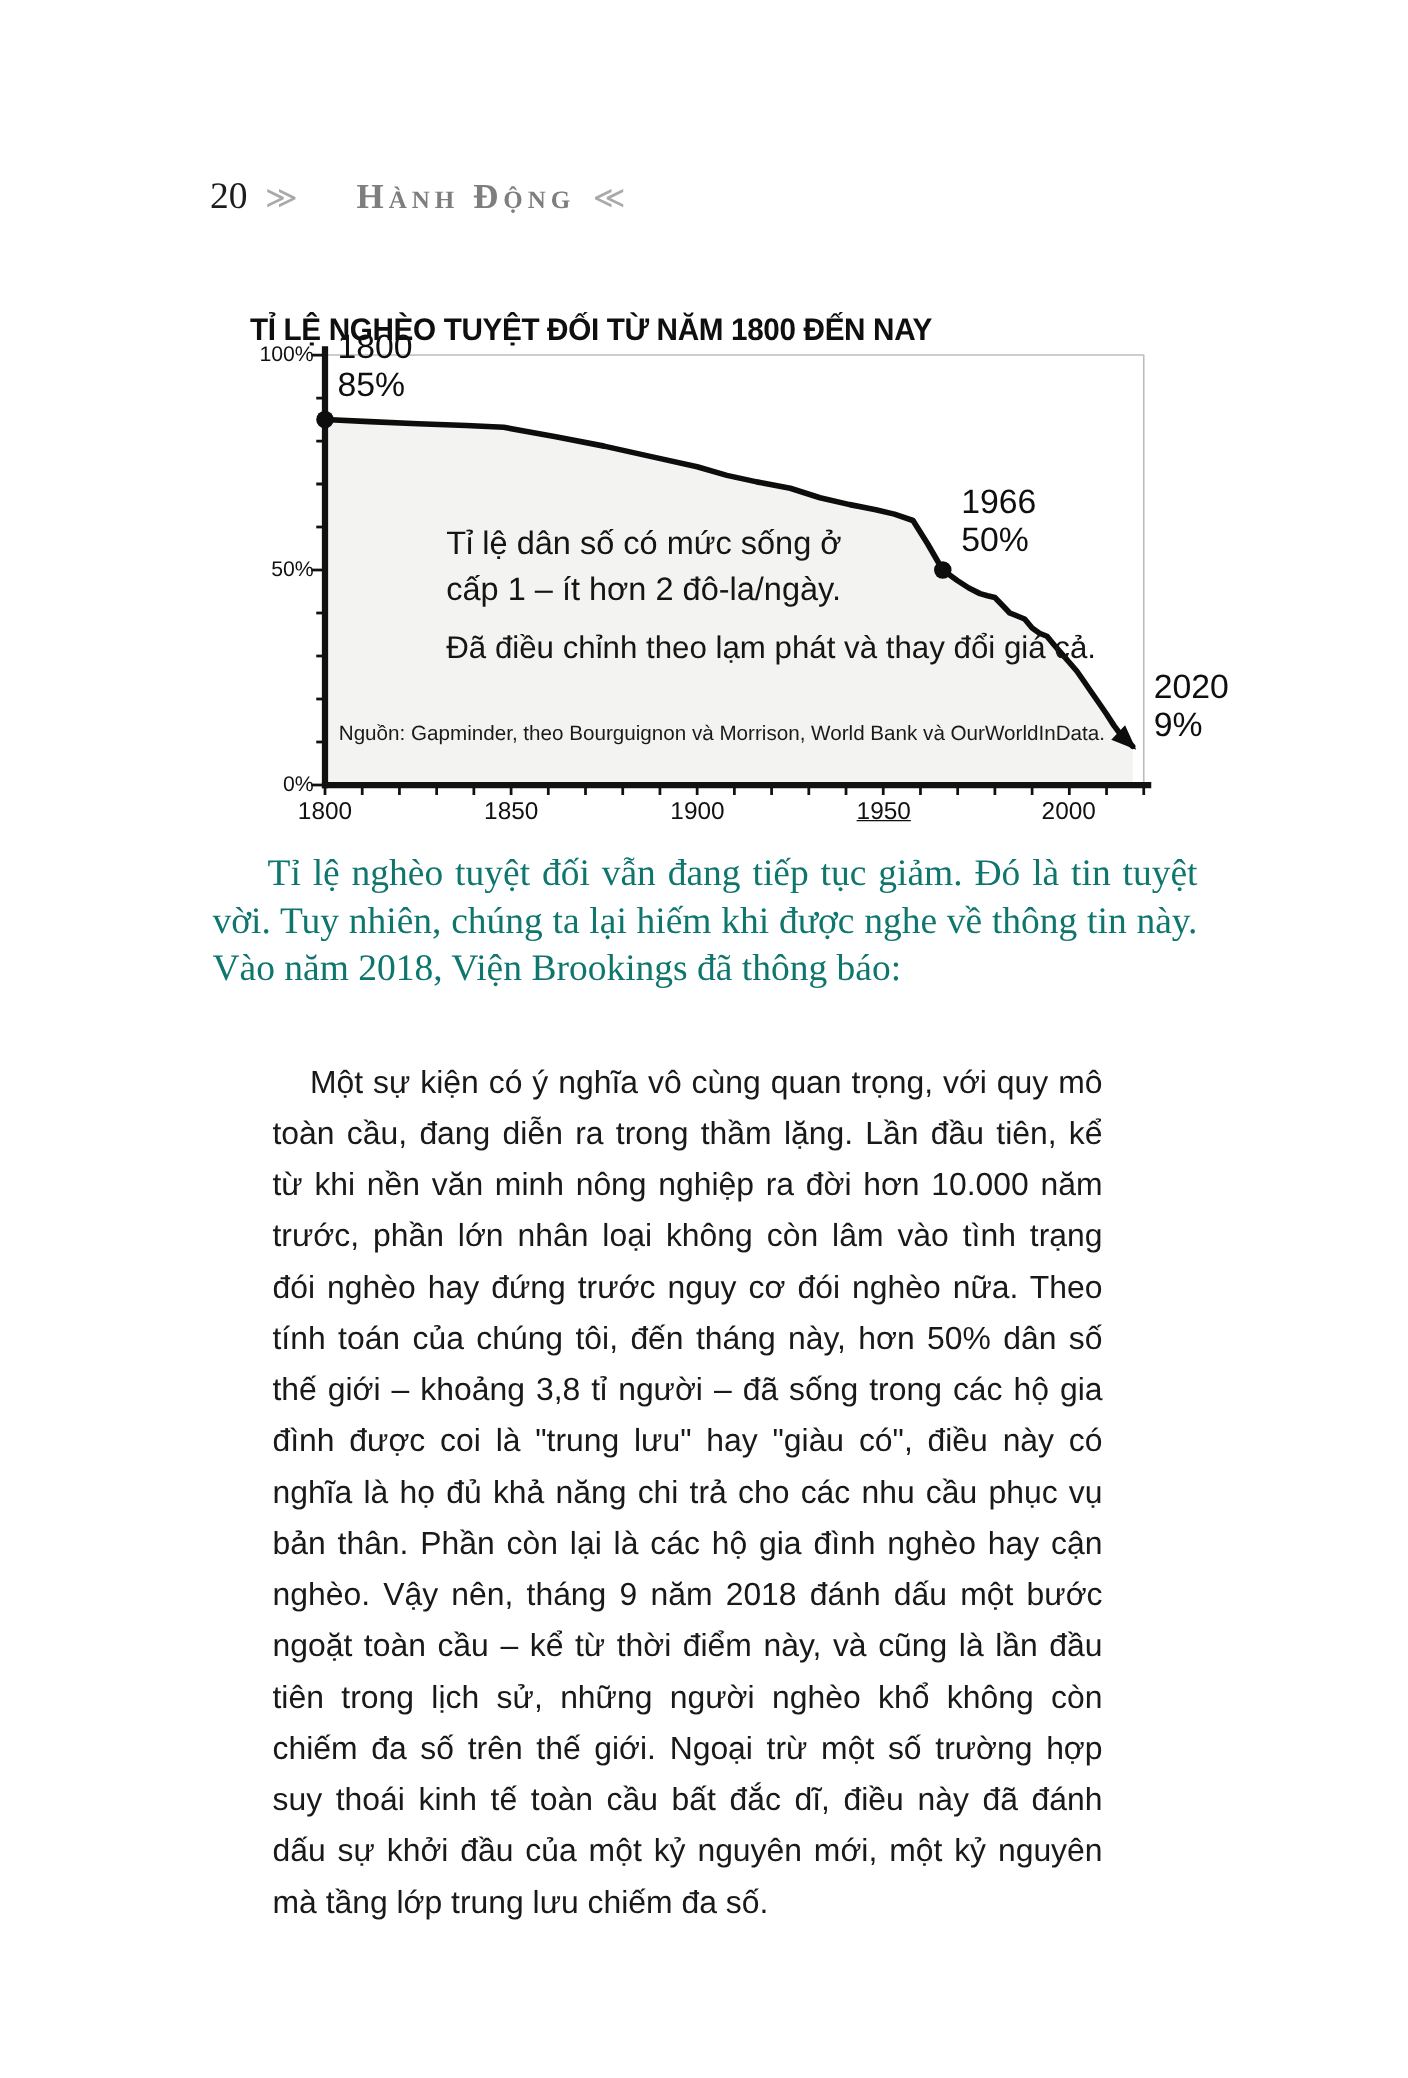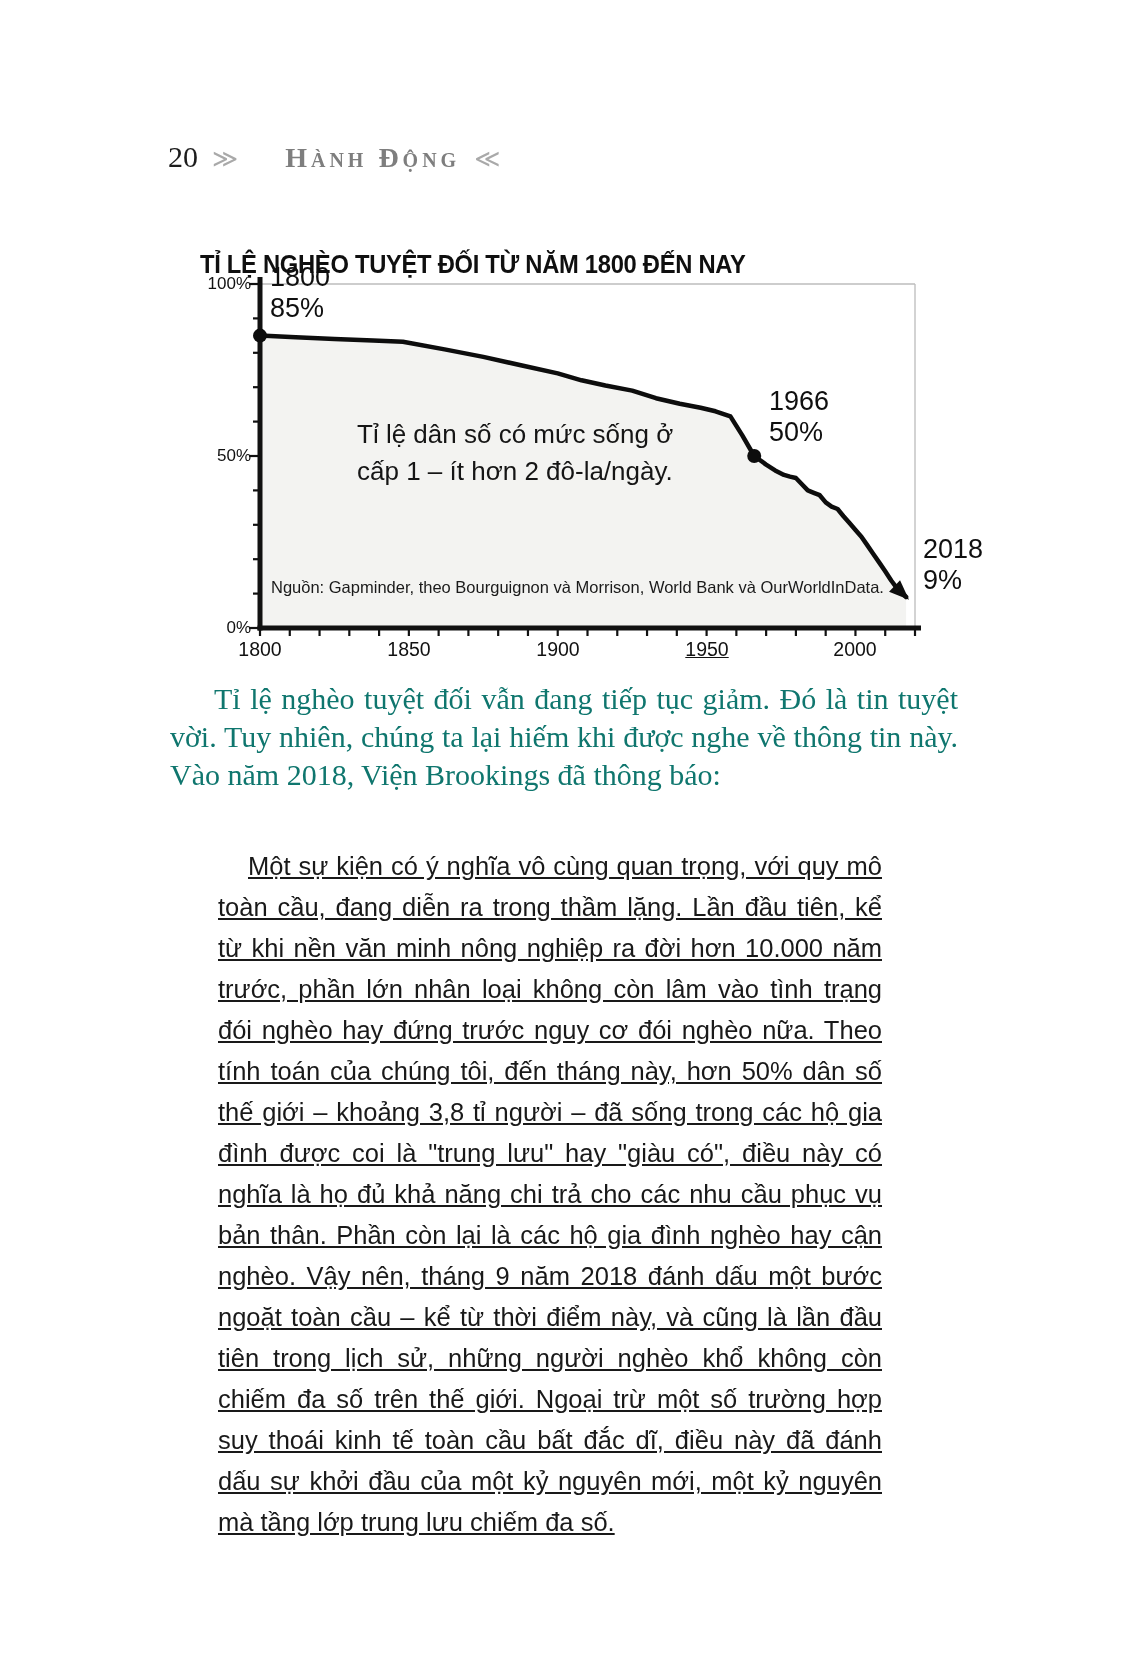--- a/index.html
+++ b/index.html
@@ -33,21 +33,21 @@
     font-size:26px;line-height:37px;color:#151515;}
   .chart-note2{position:absolute;left:182px;top:256px;font-family:"Liberation Sans",sans-serif;
     font-size:25px;color:#151515;}
   .chart-source{position:absolute;left:96px;top:330px;font-family:"Liberation Sans",sans-serif;
     font-size:16.5px;color:#1a1a1a;}
 
   
   .para{position:absolute;left:170px;top:680px;width:788px;margin:0;font-size:30px;line-height:38px;
     text-align:justify;text-indent:44px;color:#0f766e;}
   .quote{position:absolute;left:218px;top:846px;width:664px;margin:0;font-family:"Liberation Sans",sans-serif;
-    font-size:25.5px;line-height:41px;text-align:justify;text-indent:30px;color:#191919;text-decoration:underline;}
+    font-size:25.5px;line-height:41px;text-align:justify;text-indent:30px;color:#191919;}
 </style>
 </head>
 <body>
 
 <div class="page">
 
   <div class="header">
     <span class="page-num">20</span>
     <span class="rh-mark">≫</span>
     <span class="run-head">Hành Động</span>
@@ -115,28 +115,29 @@
 
     <div class="ann ann-1800">
       <div>1800</div>
       <div>85%</div>
     </div>
     <div class="ann ann-1966">
       <div>1966</div>
       <div>50%</div>
     </div>
     <div class="ann ann-2017">
-      <div>2018</div>
+      <div>2020</div>
       <div>9%</div>
     </div>
 
     <div class="chart-note">
       <div>Tỉ lệ dân số có mức sống ở</div>
       <div>cấp 1 – ít hơn 2 đô-la/ngày.</div>
     </div>
+    <div class="chart-note2">Đã điều chỉnh theo lạm phát và thay đổi giá cả.</div>
 
     <div class="chart-source">Nguồn: Gapminder, theo Bourguignon và Morrison, World Bank và OurWorldInData.</div>
   </div>
 
   <p class="para">Tỉ lệ nghèo tuyệt đối vẫn đang tiếp tục giảm. Đó là tin tuyệt vời. Tuy nhiên, chúng ta lại hiếm khi được nghe về thông tin này. Vào năm 2018, Viện Brookings đã thông báo:</p>
 
   <p class="quote">Một sự kiện có ý nghĩa vô cùng quan trọng, với quy mô toàn cầu, đang diễn ra trong thầm lặng. Lần đầu tiên, kể từ khi nền văn minh nông nghiệp ra đời hơn 10.000 năm trước, phần lớn nhân loại không còn lâm vào tình trạng đói nghèo hay đứng trước nguy cơ đói nghèo nữa. Theo tính toán của chúng tôi, đến tháng này, hơn 50% dân số thế giới – khoảng 3,8 tỉ người – đã sống trong các hộ gia đình được coi là "trung lưu" hay "giàu có", điều này có nghĩa là họ đủ khả năng chi trả cho các nhu cầu phục vụ bản thân. Phần còn lại là các hộ gia đình nghèo hay cận nghèo. Vậy nên, tháng 9 năm 2018 đánh dấu một bước ngoặt toàn cầu – kể từ thời điểm này, và cũng là lần đầu tiên trong lịch sử, những người nghèo khổ không còn chiếm đa số trên thế giới. Ngoại trừ một số trường hợp suy thoái kinh tế toàn cầu bất đắc dĩ, điều này đã đánh dấu sự khởi đầu của một kỷ nguyên mới, một kỷ nguyên mà tầng lớp trung lưu chiếm đa số.</p>
 
 </div>
 

